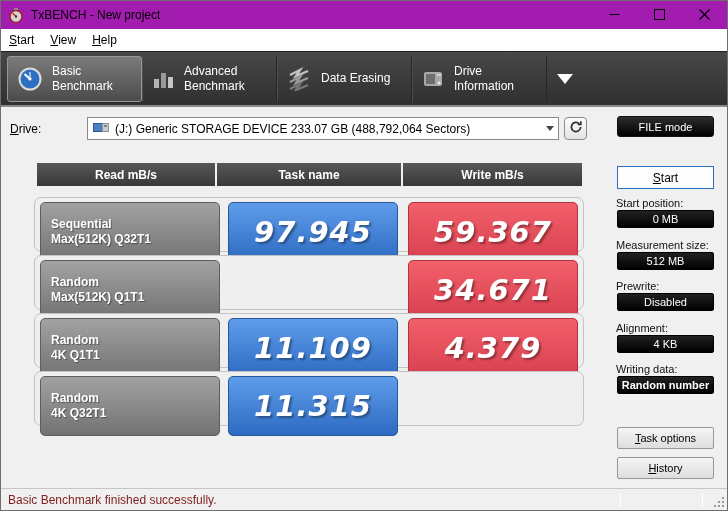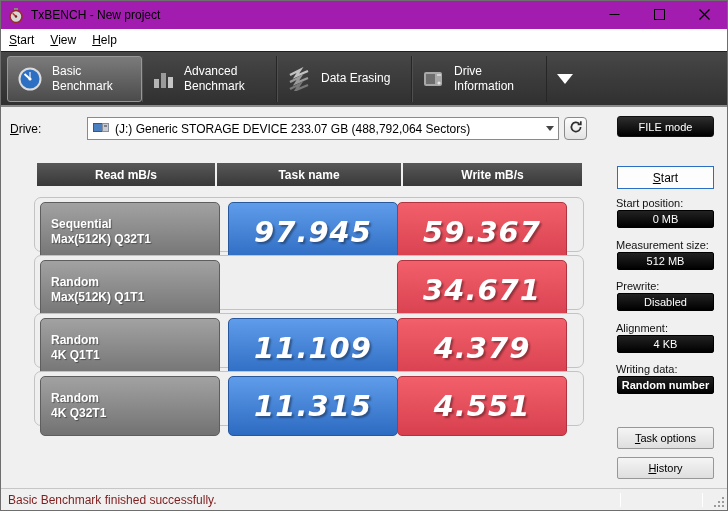--- a/index.html
+++ b/index.html
@@ -42,21 +42,21 @@
   .th-task { width:184px; }
   .th-read { width:178px; }
   .th-write { flex:1; }
 
   .row { position:absolute; left:33px; width:550px; height:55px; border:1px solid #c3c3c3; border-radius:7px; background:#efefef; }
   .row-0 { top:196px; } .row-1 { top:254px; } .row-2 { top:312px; } .row-3 { top:370px; }
   .cell { position:absolute; top:4px; height:60px; border-radius:5px; }
   .cell-task { left:5px; width:180px; background:linear-gradient(#a2a2a2,#727272); border:1px solid #5e5e5e; color:#fff; font-size:12px; font-weight:bold; display:flex; flex-direction:column; justify-content:center; padding-left:10px; text-shadow:1px 1px 1px rgba(0,0,0,.4); }
   .cell-task span { display:block; line-height:15px; }
   .cell-read { left:193px; width:170px; background:linear-gradient(#5f9cea,#2d6bc2); border:1px solid #27589e; }
-  .cell-write { left:362px; width:170px; background:linear-gradient(#f2606b,#d83f4e); border:1px solid #b1333f; }
+  .cell-write { left:373px; width:170px; background:linear-gradient(#f2606b,#d83f4e); border:1px solid #b1333f; }
   .num { width:100%; height:100%; display:flex; align-items:center; justify-content:center; color:#fff; font-family:"DejaVu Sans", sans-serif; font-size:29px; font-weight:bold; font-style:italic; letter-spacing:1px; text-shadow:2px 2px 2px rgba(0,0,0,.35); }
 
   
   .start-btn { position:absolute; left:616px; top:165px; width:97px; height:23px; background:#fdfdfd; border:1px solid #2a6fc4; font-size:12px; color:#000; display:flex; align-items:center; justify-content:center; }
   .side-label { position:absolute; left:615px; font-size:11px; color:#111; }
   .lbl-0 { top:196px; } .lbl-1 { top:238px; } .lbl-2 { top:279px; } .lbl-3 { top:321px; } .lbl-4 { top:362px; }
   .side-field { position:absolute; left:616px; width:97px; height:18px; background:linear-gradient(#222,#000); color:#fff; font-size:11px; border-radius:2px; border:1px solid #000; display:flex; align-items:center; justify-content:center; }
   .fld-0 { top:209px; } .fld-1 { top:251px; } .fld-2 { top:292px; } .fld-3 { top:334px; } .fld-4 { top:375px;font-weight:bold; }
   .side-btn { position:absolute; left:616px; width:97px; height:22px; background:linear-gradient(#f5f5f5,#dedede); border:1px solid #979797; border-radius:2px; font-size:11px; color:#000; display:flex; align-items:center; justify-content:center; }
   .btn-taskopts { top:426px; } .btn-history { top:456px; }
@@ -230,23 +230,20 @@
       </div>
   </div>
   <div class="row row-3">
     <div class="cell cell-task">
         <span>Random</span>
         <span>4K Q32T1</span>
       </div>
     <div class="cell cell-read">
         <div class="num">11.315</div>
       </div>
-    <div class="cell cell-write">
-        <div class="num">4.551</div>
-      </div>
   </div>
 
   <div class="start-btn">
       <span class="ul">Start</span>
     </div>
 
   <span class="side-label lbl-0">Start position:</span>
   <div class="side-field fld-0">0 MB</div>
 
   <span class="side-label lbl-1">Measurement size:</span>

